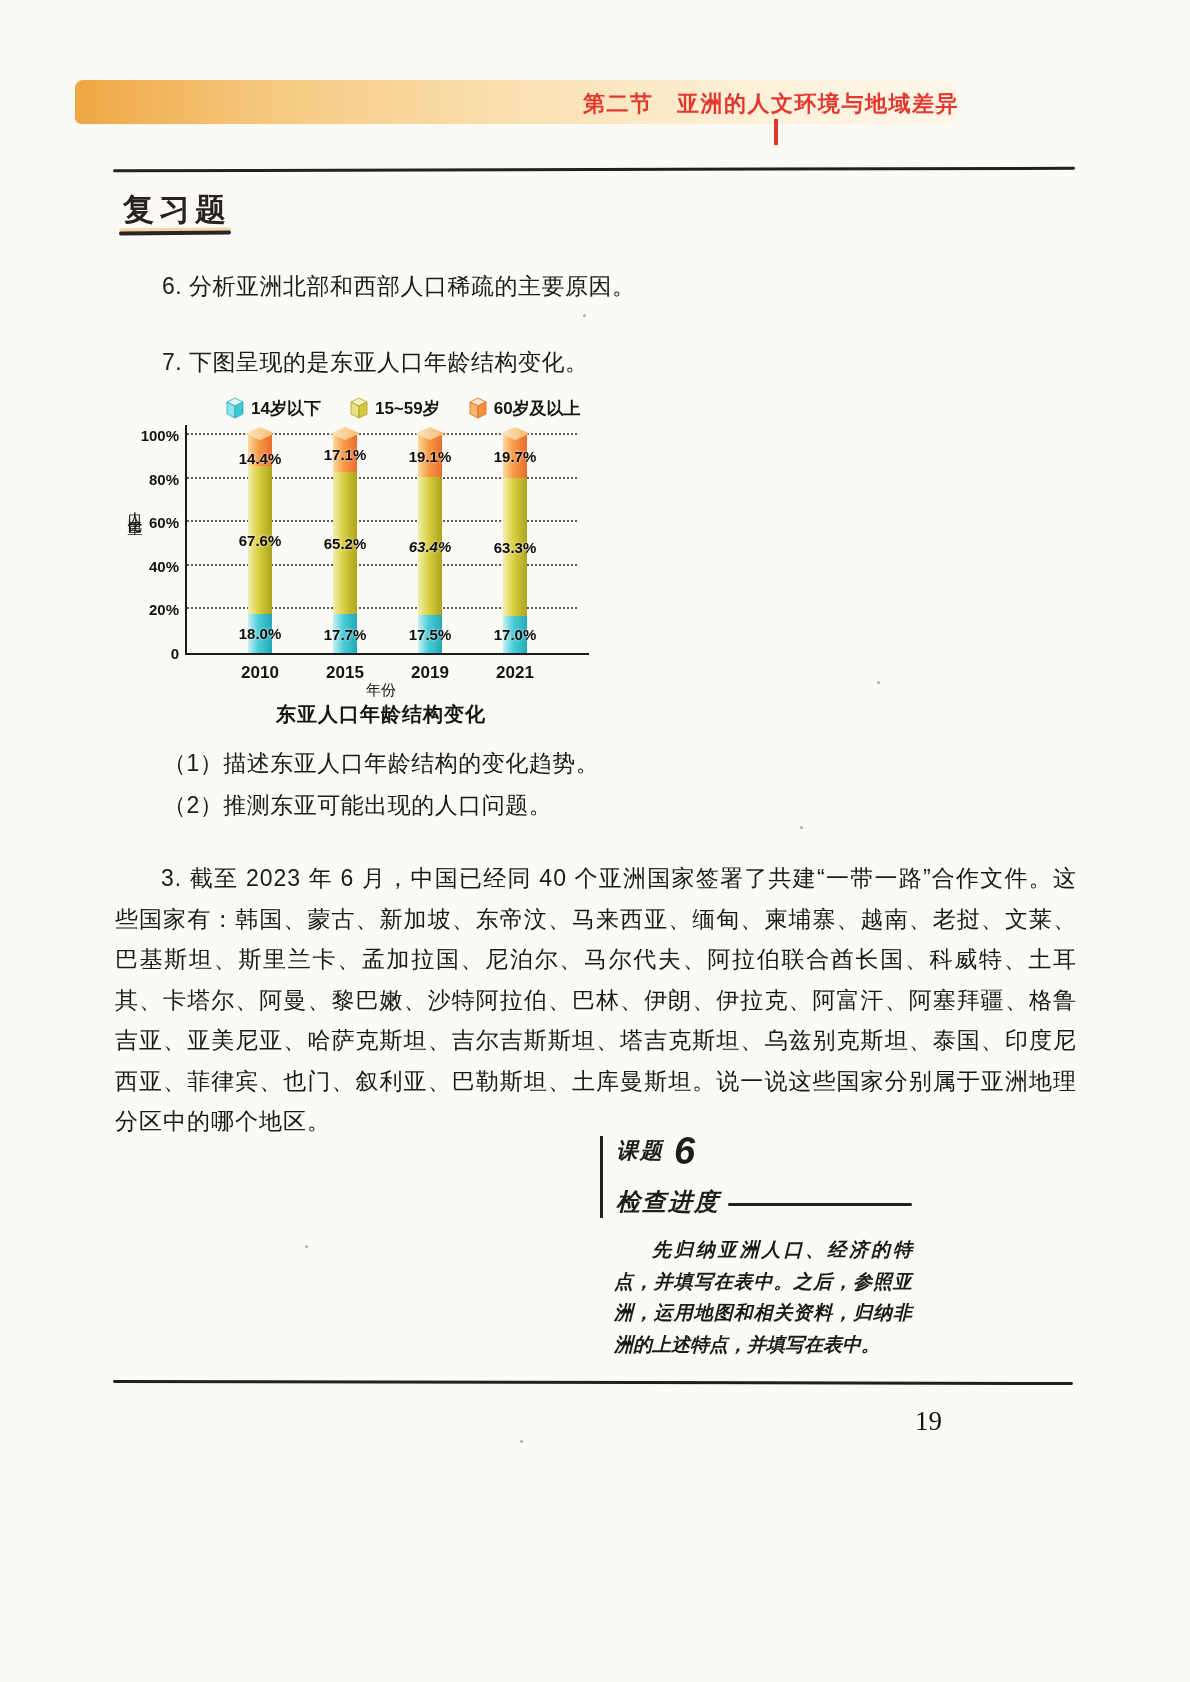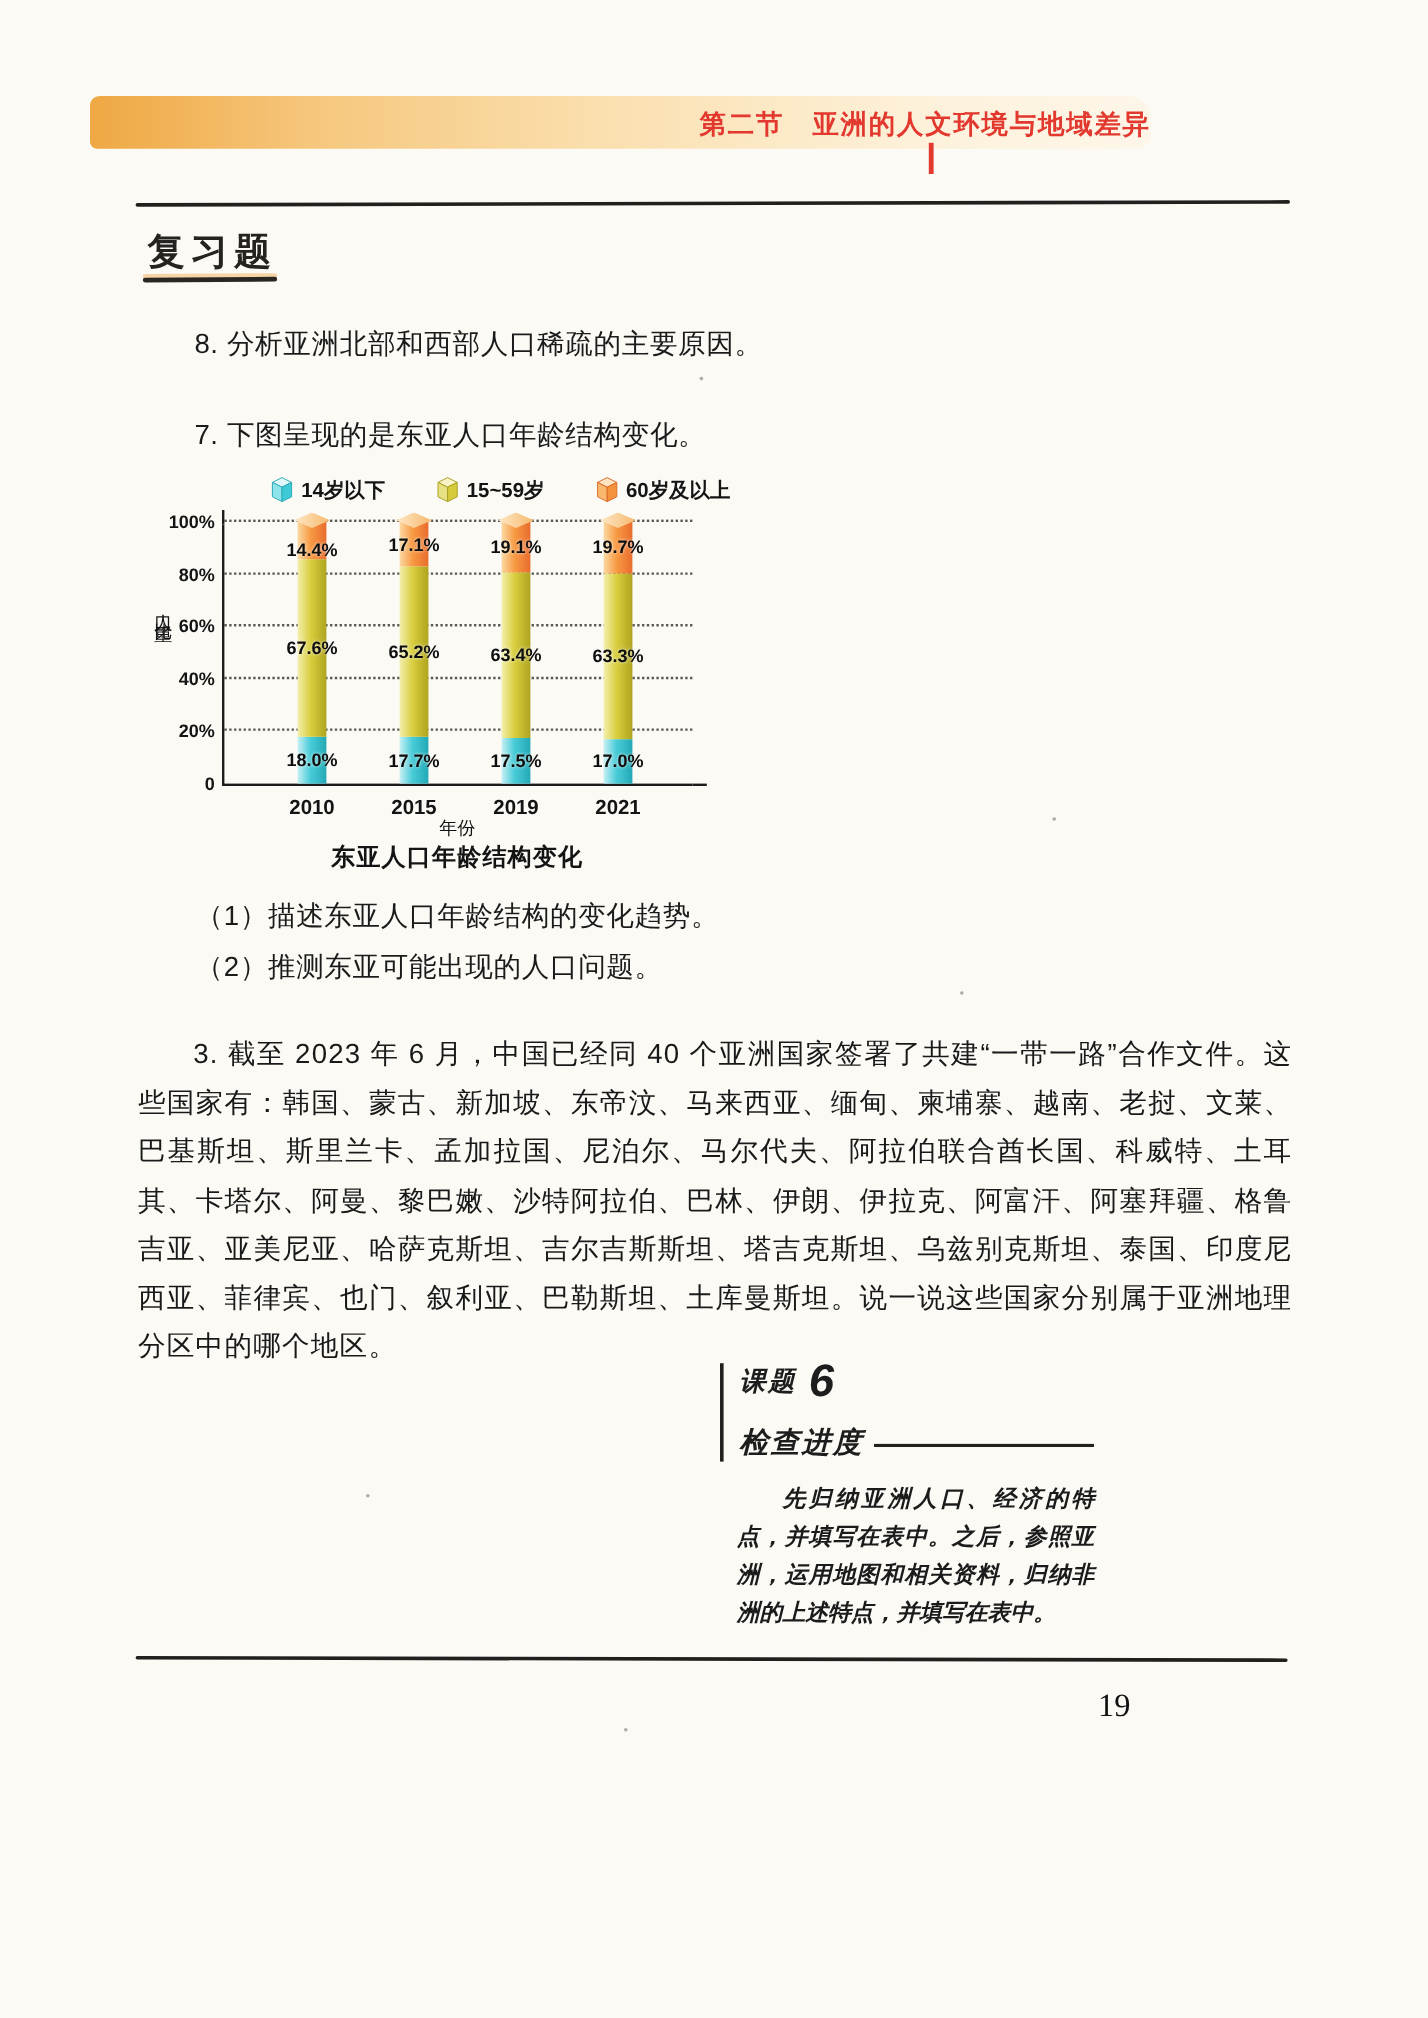--- a/index.html
+++ b/index.html
@@ -37,21 +37,21 @@
   .sub2 { left:163px; top:790px; }
 
   .para {
     position:absolute; left:115px; top:858px; width:962px;
     font-size:23px; line-height:40.5px; letter-spacing:1px;
     text-align:justify; text-indent:2em; color:#191919;
   }
 
   
   .chart { position:absolute; left:115px; top:392px; width:565px; height:332px; }
-  .legend { position:absolute; left:110px; top:4px; display:flex; gap:42px; align-items:center; }
+  .legend { position:absolute; left:110px; top:4px; display:flex; gap:28px; align-items:center; }
   .legend-item { display:flex; align-items:center; gap:6px; font-size:17px; font-weight:bold; color:#141414; }
   .ylabel {
     position:absolute; left:10px; top:108px; writing-mode:vertical-rl;
     font-size:15px; letter-spacing:3px; color:#141414;
   }
   .plot {
     position:absolute; left:70px; top:45px; width:392px; height:218px;
     border-left:2px solid #1c1c1c; border-bottom:2px solid #1c1c1c;
   }
   .plot::before { content:''; position:absolute; left:-2px; top:-12px; width:2px; height:12px; background:#1c1c1c; }
@@ -104,21 +104,21 @@
   <div class="header-title">
     <span>第二节　亚洲的人文环境与地域差异</span>
     <span class="redbar"></span>
   </div>
 
   <div class="rule rule-top"></div>
 
   <div class="rtitle">复习题</div>
   <div class="underline"></div>
 
-  <p class="q q1">8. 分析亚洲北部和西部人口稀疏的主要原因。</p>
+  <p class="q q1">6. 分析亚洲北部和西部人口稀疏的主要原因。</p>
   <p class="q q2">7. 下图呈现的是东亚人口年龄结构变化。</p>
 
   <div class="chart">
     <div class="legend">
       <div class="legend-item">
         <svg width="20" height="24" viewBox="0 0 20 24">
           <polygon points="2,6 10,2 18,6 10,10" fill="#dff7f9" stroke="#2aa9b6" stroke-width="0.8"></polygon>
           <polygon points="2,6 10,10 10,22 2,18" fill="#8fe3ea" stroke="#2aa9b6" stroke-width="0.8"></polygon>
           <polygon points="10,10 18,6 18,18 10,22" fill="#3ec9d6" stroke="#2aa9b6" stroke-width="0.8"></polygon>
         </svg>
@@ -167,21 +167,21 @@
         <div class="seglabel" style="left: 118px; bottom: 10.293px;">17.7%</div>
         <div class="seg seg1" style="left: 146px; bottom: 38.586px; height: 142.136px;"></div>
         <div class="seglabel" style="left: 118px; bottom: 100.654px;">65.2%</div>
         <div class="seg seg2" style="left: 146px; bottom: 180.722px; height: 37.278px;"></div>
         <div class="seglabel" style="left: 118px; bottom: 190.361px;">17.1%</div>
         <div class="cap" style="left: 143px; bottom: 213px;"></div>
         <div class="xtick" style="left: 118px;">2015</div>
         <div class="seg seg0" style="left: 231px; bottom: 0px; height: 38.15px;"></div>
         <div class="seglabel" style="left: 203px; bottom: 10.075px;">17.5%</div>
         <div class="seg seg1" style="left: 231px; bottom: 38.15px; height: 138.212px;"></div>
-        <div class="seglabel" style="left: 203px; bottom: 98.256px;">63.4%</div>
+        <div class="seglabel" style="left: 203px; bottom: 98.256px; font-style: italic;">63.4%</div>
         <div class="seg seg2" style="left: 231px; bottom: 176.362px; height: 41.638px;"></div>
         <div class="seglabel" style="left: 203px; bottom: 188.181px;">19.1%</div>
         <div class="cap" style="left: 228px; bottom: 213px;"></div>
         <div class="xtick" style="left: 203px;">2019</div>
         <div class="seg seg0" style="left: 316px; bottom: 0px; height: 37.06px;"></div>
         <div class="seglabel" style="left: 288px; bottom: 9.53px;">17.0%</div>
         <div class="seg seg1" style="left: 316px; bottom: 37.06px; height: 137.994px;"></div>
         <div class="seglabel" style="left: 288px; bottom: 97.057px;">63.3%</div>
         <div class="seg seg2" style="left: 316px; bottom: 175.054px; height: 42.946px;"></div>
         <div class="seglabel" style="left: 288px; bottom: 187.527px; margin-top: 30px;">19.7%</div>

